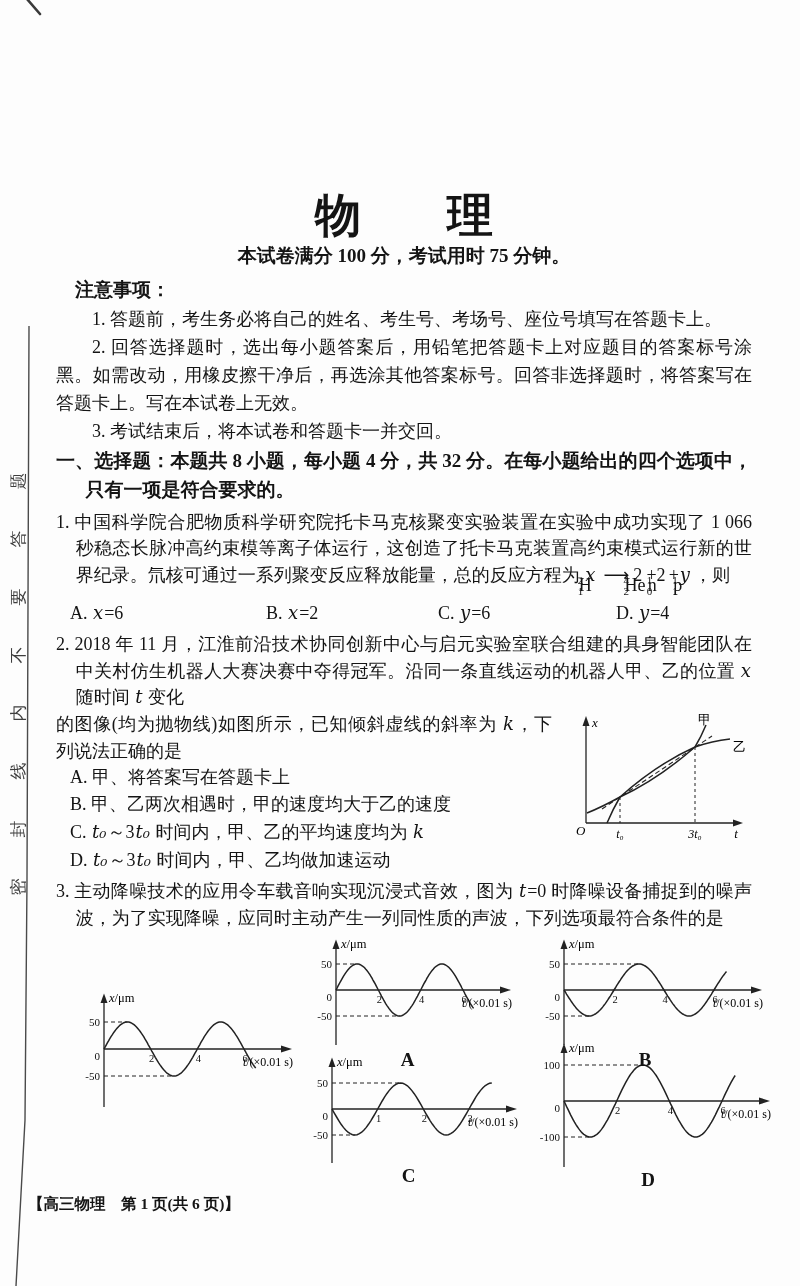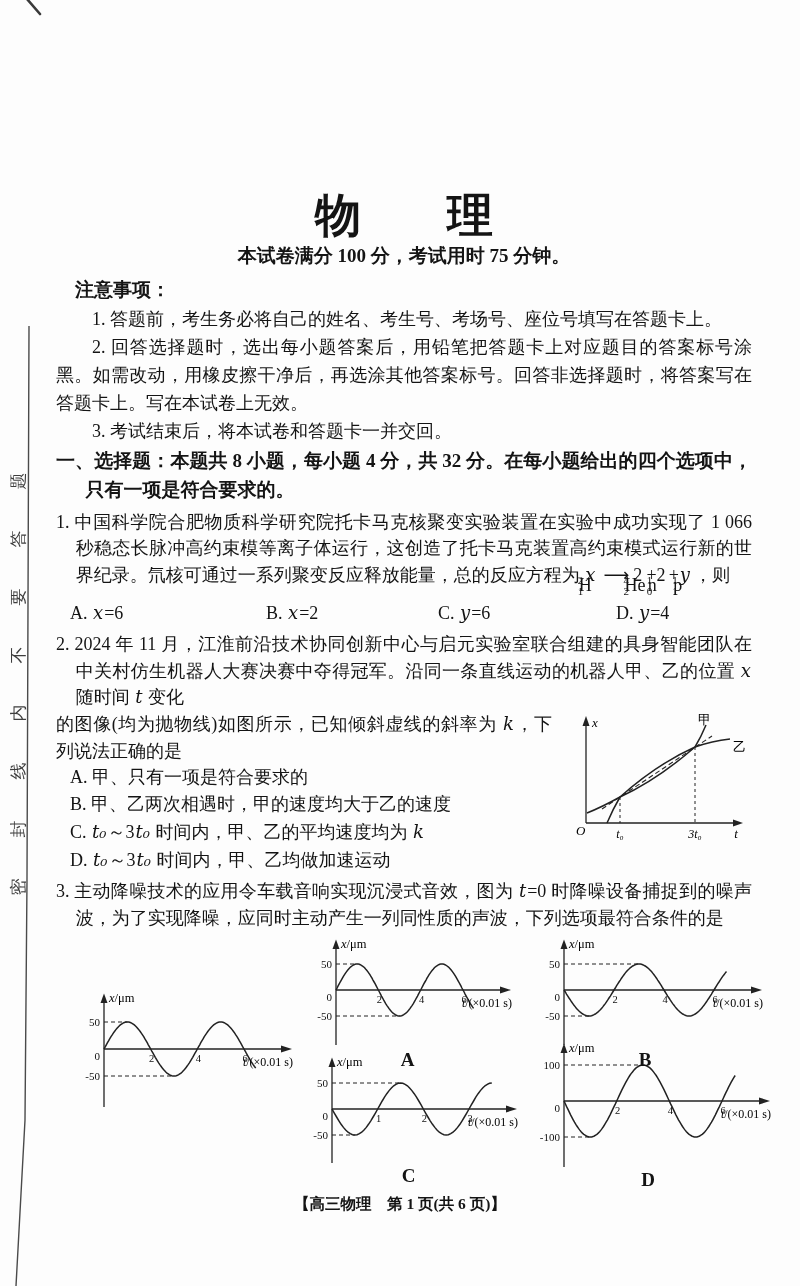--- a/index.html
+++ b/index.html
@@ -27,21 +27,21 @@
            font-size:11px;margin-right:1px;}
   .nuc .sym{font-size:18px;}
   .q2fig{float:right;margin:0 0 4px 10px;}
   .figs{position:relative;height:244px;margin-top:4px;}
   .wave{position:absolute;}
   .wl{position:absolute;font-size:19px;font-weight:600;text-align:center;}
   .wlA{left:244px;width:215px;top:114px;}
   .wlB{left:468px;width:242px;top:114px;}
   .wlC{left:240px;width:225px;top:230px;}
   .wlD{left:466px;width:252px;top:234px;}
-  .footer{position:absolute;left:0;right:0;top:1194px;text-align:center;font-size:15.5px;font-weight:600;}
+  .footer{position:absolute;left:0;right:0;top:1194px;text-align:left;font-size:15.5px;font-weight:600;padding-left:28px;}
   .seal-text{position:absolute;left:-212px;top:654px;width:460px;text-align:center;
              letter-spacing:41px;font-size:17px;color:#3d3d3d;white-space:nowrap;
              transform:rotate(-90deg);transform-origin:center;}
   .seal-svg{position:absolute;left:0;top:0;}
   .pen-mark{position:absolute;left:24px;top:-2px;}
   svg text{font-family:"Liberation Serif","DejaVu Serif",serif;}
 </style>
 </head>
 <body>
 
@@ -103,42 +103,42 @@
           </span><span>，则</span></p>
       <div class="q1opts">
         <span><span>A. </span><span class="mi">x</span><span>=6</span></span>
         <span><span>B. </span><span class="mi">x</span><span>=2</span></span>
         <span><span>C. </span><span class="mi">y</span><span>=6</span></span>
         <span><span>D. </span><span class="mi">y</span><span>=4</span></span>
       </div>
     </div>
 
     <div class="q">
-      <p class="qp"><span>2. 2024 年 11 月，江淮前沿技术协同创新中心与启元实验室联合组建的具身智能团队在中关村仿生机器人大赛决赛中夺得冠军。沿同一条直线运动的机器人甲、乙的位置 </span><span class="mi">x</span><span> 随时间 </span><span class="mi">t</span><span> 变化</span></p>
+      <p class="qp"><span>2. 2018 年 11 月，江淮前沿技术协同创新中心与启元实验室联合组建的具身智能团队在中关村仿生机器人大赛决赛中夺得冠军。沿同一条直线运动的机器人甲、乙的位置 </span><span class="mi">x</span><span> 随时间 </span><span class="mi">t</span><span> 变化</span></p>
       <div>
         <svg class="q2fig" width="190" height="138" viewBox="0 0 190 138">
           <line x1="24" y1="112" x2="24" y2="12" stroke="#222" stroke-width="1.3"></line>
           <polygon points="20.5,15 27.5,15 24,5" fill="#222"></polygon>
           <line x1="24" y1="112" x2="178" y2="112" stroke="#222" stroke-width="1.3"></line>
           <polygon points="171,108.5 171,115.5 181,112" fill="#222"></polygon>
           <line x1="40" y1="98" x2="150" y2="25" stroke="#222" stroke-width="1.1" stroke-dasharray="5 3"></line>
           <path d="M 45 112 Q 51 98 58 86 Q 95 69 133 36 Q 139 26 144 14" fill="none" stroke="#222" stroke-width="1.5"></path>
           <path d="M 25 102 Q 40 96 58 86 Q 95 53 133 36 Q 150 30 168 28" fill="none" stroke="#222" stroke-width="1.5"></path>
           <line x1="58" y1="86" x2="58" y2="112" stroke="#222" stroke-width="1" stroke-dasharray="3 3"></line>
           <line x1="133" y1="36" x2="133" y2="112" stroke="#222" stroke-width="1" stroke-dasharray="3 3"></line>
           <text x="30" y="16" font-size="13" font-style="italic">x</text>
           <text x="174" y="127" font-size="13" font-style="italic" text-anchor="middle">t</text>
           <text x="14" y="124" font-size="13" font-style="italic">O</text>
           <text x="58" y="127" font-size="12" font-style="italic" text-anchor="middle">t₀</text>
           <text x="133" y="127" font-size="12" font-style="italic" text-anchor="middle">3t₀</text>
           <text x="136" y="13" font-size="13">甲</text>
           <text x="171" y="40" font-size="13">乙</text>
         </svg>
         <p class="qp cont"><span>的图像(均为抛物线)如图所示，已知倾斜虚线的斜率为 </span><span class="mi">k</span><span>，下列说法正确的是</span></p>
-        <p class="opt"><span>A. 甲、只有一项是符合要求的</span></p>
+        <p class="opt"><span>A. 甲、将答案写在答题卡上</span></p>
         <p class="opt"><span>B. 甲、乙两次相遇时，甲的速度均大于乙的速度</span></p>
         <p class="opt"><span>C. </span><span class="mi">t₀</span><span>～3</span><span class="mi">t₀</span><span> 时间内，甲、乙的平均速度均为 </span><span class="mi">k</span></p>
         <p class="opt"><span>D. </span><span class="mi">t₀</span><span>～3</span><span class="mi">t₀</span><span> 时间内，甲、乙均做加速运动</span></p>
       </div>
     </div>
 
     <div class="q q3blk">
       <p class="qp"><span>3. 主动降噪技术的应用令车载音响实现沉浸式音效，图为 </span><span class="mi">t</span><span>=0 时降噪设备捕捉到的噪声波，为了实现降噪，应同时主动产生一列同性质的声波，下列选项最符合条件的是</span></p>
       <div class="figs">
         <svg class="wave" width="232" height="120" viewBox="0 0 232 120" style="left: 8px; top: 54px;">

